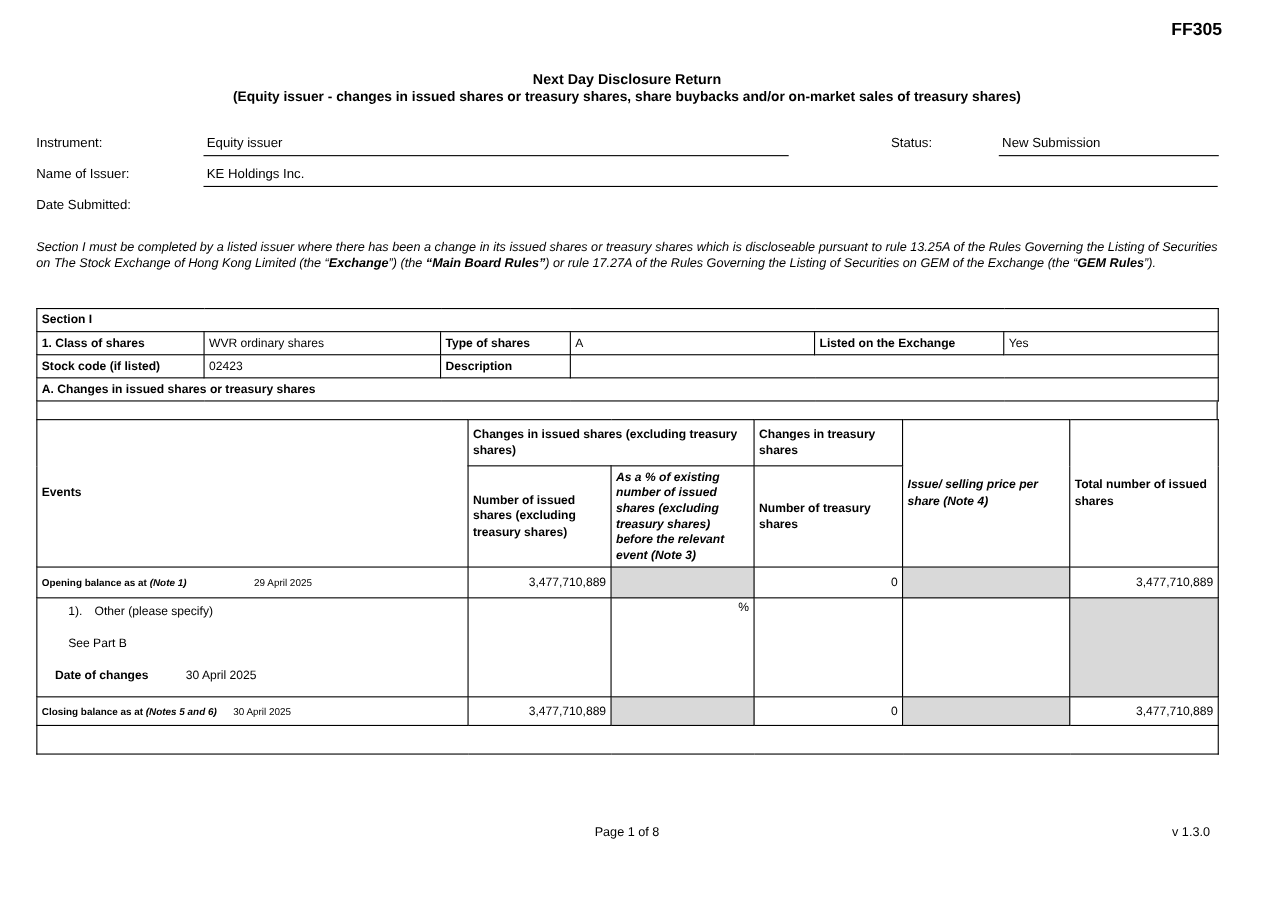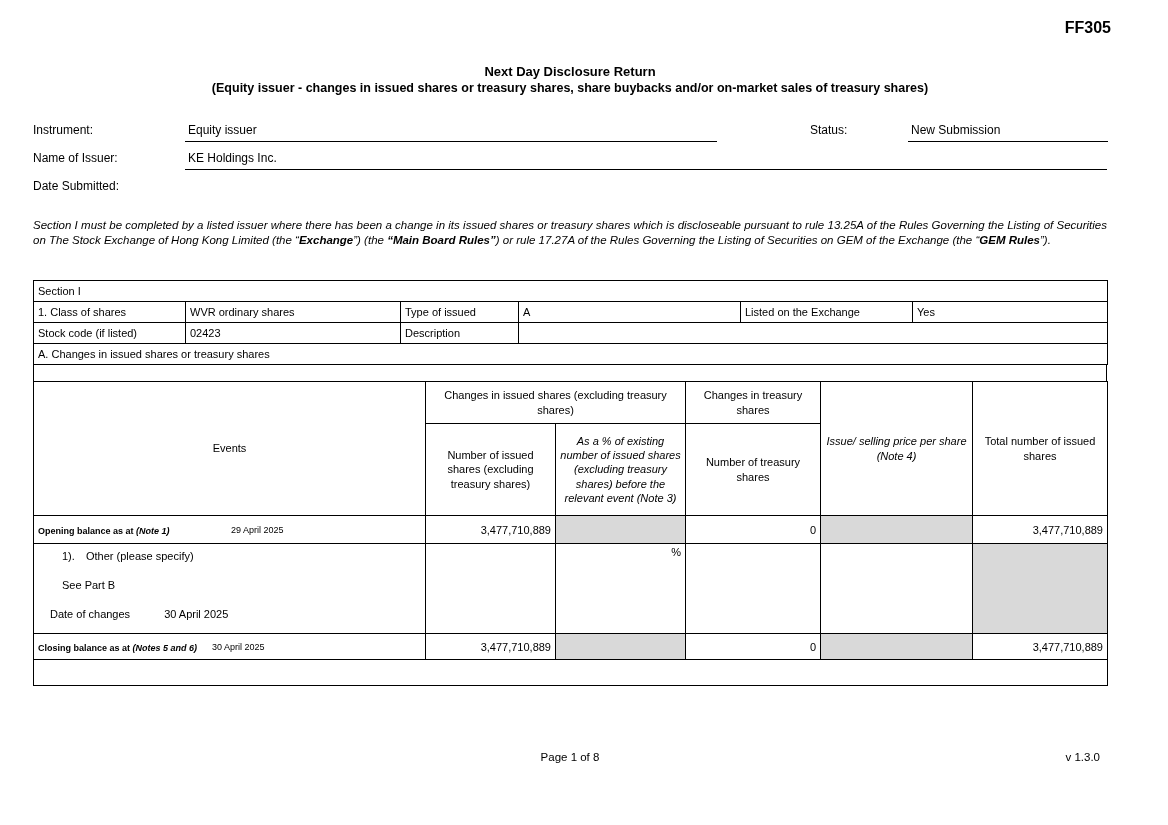--- a/index.html
+++ b/index.html
@@ -27,26 +27,26 @@
   .v-status { left: 875px; width: 200px; }
   .v-issuer { left: 152px; width: 922px; }
   .v-date { left: 152px; width: 207px; }
 
   .intro { position: absolute; top: 218px; left: 0; width: 1074px; font-size: 11.5px; font-style: italic; line-height: 1.34; text-align: justify; }
   .intro b { font-weight: bold; }
 
   .tables { position: absolute; top: 280px; left: 0; width: 1074px; }
   .tbl { border-collapse: collapse; table-layout: fixed; width: 1074px; }
   .tbl td { border: 1px solid #000; padding: 2px 4px; font-size: 11px; vertical-align: middle; word-wrap: break-word; }
-  .bold { font-weight: normal; }
+  .bold { font-weight: bold; }
   .italic { font-style: italic; }
   .sec-tbl td { height: 21px; }
   .spacer { height: 16px; width: 1074px; border-left: 1px solid #000; border-right: 1px solid #000; }
 
-  .hdr { font-weight: normal; text-align: center; vertical-align: middle; font-size: 10px; line-height: 1.28; padding: 3px 8px; }
+  .hdr { font-weight: bold; text-align: left; vertical-align: middle; font-size: 10px; line-height: 1.28; padding: 3px 8px; }
   .hdr-row1 td { height: 42px; }
   .hdr-row2 td { height: 92px; }
 
   .ev-cell { position: relative; padding: 2px 3px; font-size: 9px; }
   .ev-label { font-weight: bold; font-size: 9px; }
   .num { text-align: right; font-size: 9.5px; vertical-align: middle; padding-right: 3px; }
   .gray { background: #d9d9d9; }
 
   .row-opening td { height: 28px; margin-left: 28px; }
   .row-event td { height: 90px; vertical-align: top; }
@@ -105,21 +105,21 @@
             <col style="width:172px">
             <col style="width:195px">
         </colgroup>
         <tbody>
             <tr>
           <td colspan="6" class="bold">Section I</td>
         </tr>
         <tr>
           <td class="bold">1. Class of shares</td>
           <td>WVR ordinary shares</td>
-          <td class="bold">Type of issued</td>
+          <td class="bold">Type of shares</td>
           <td>A</td>
           <td class="bold">Listed on the Exchange</td>
           <td>Yes</td>
         </tr>
         <tr>
           <td class="bold">Stock code (if listed)</td>
           <td>02423</td>
           <td class="bold">Description</td>
           <td colspan="3"></td>
         </tr>

